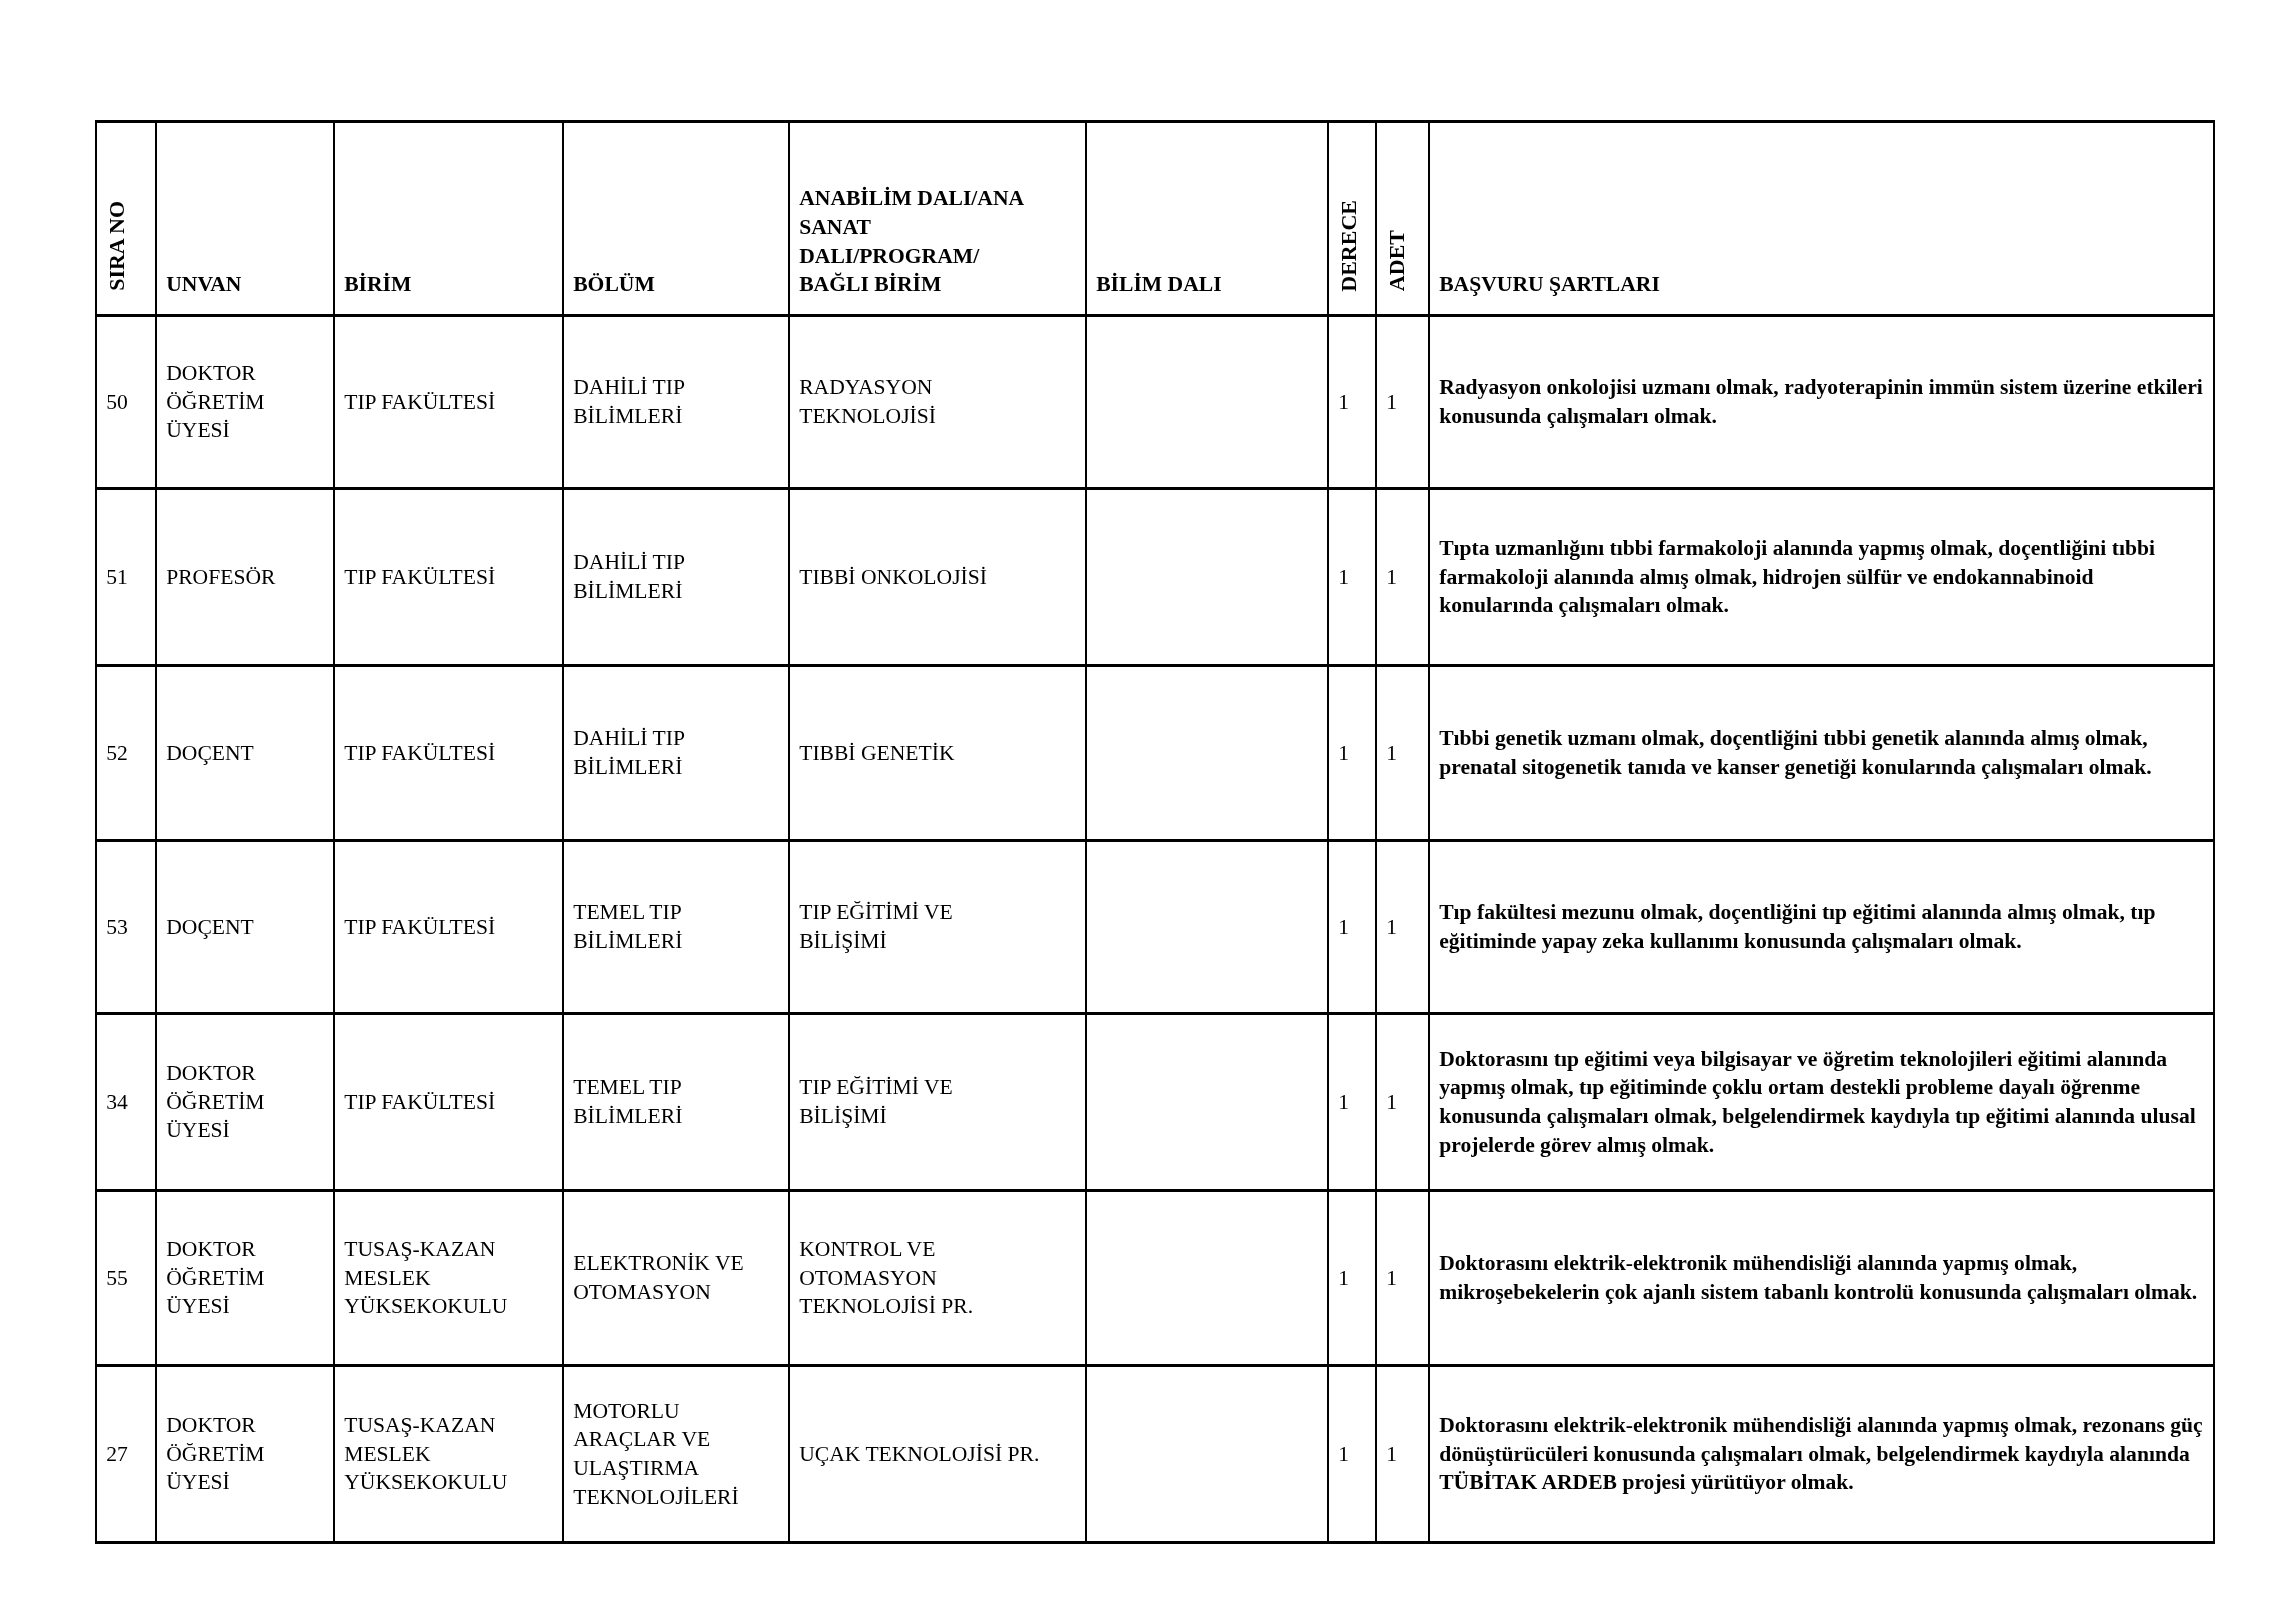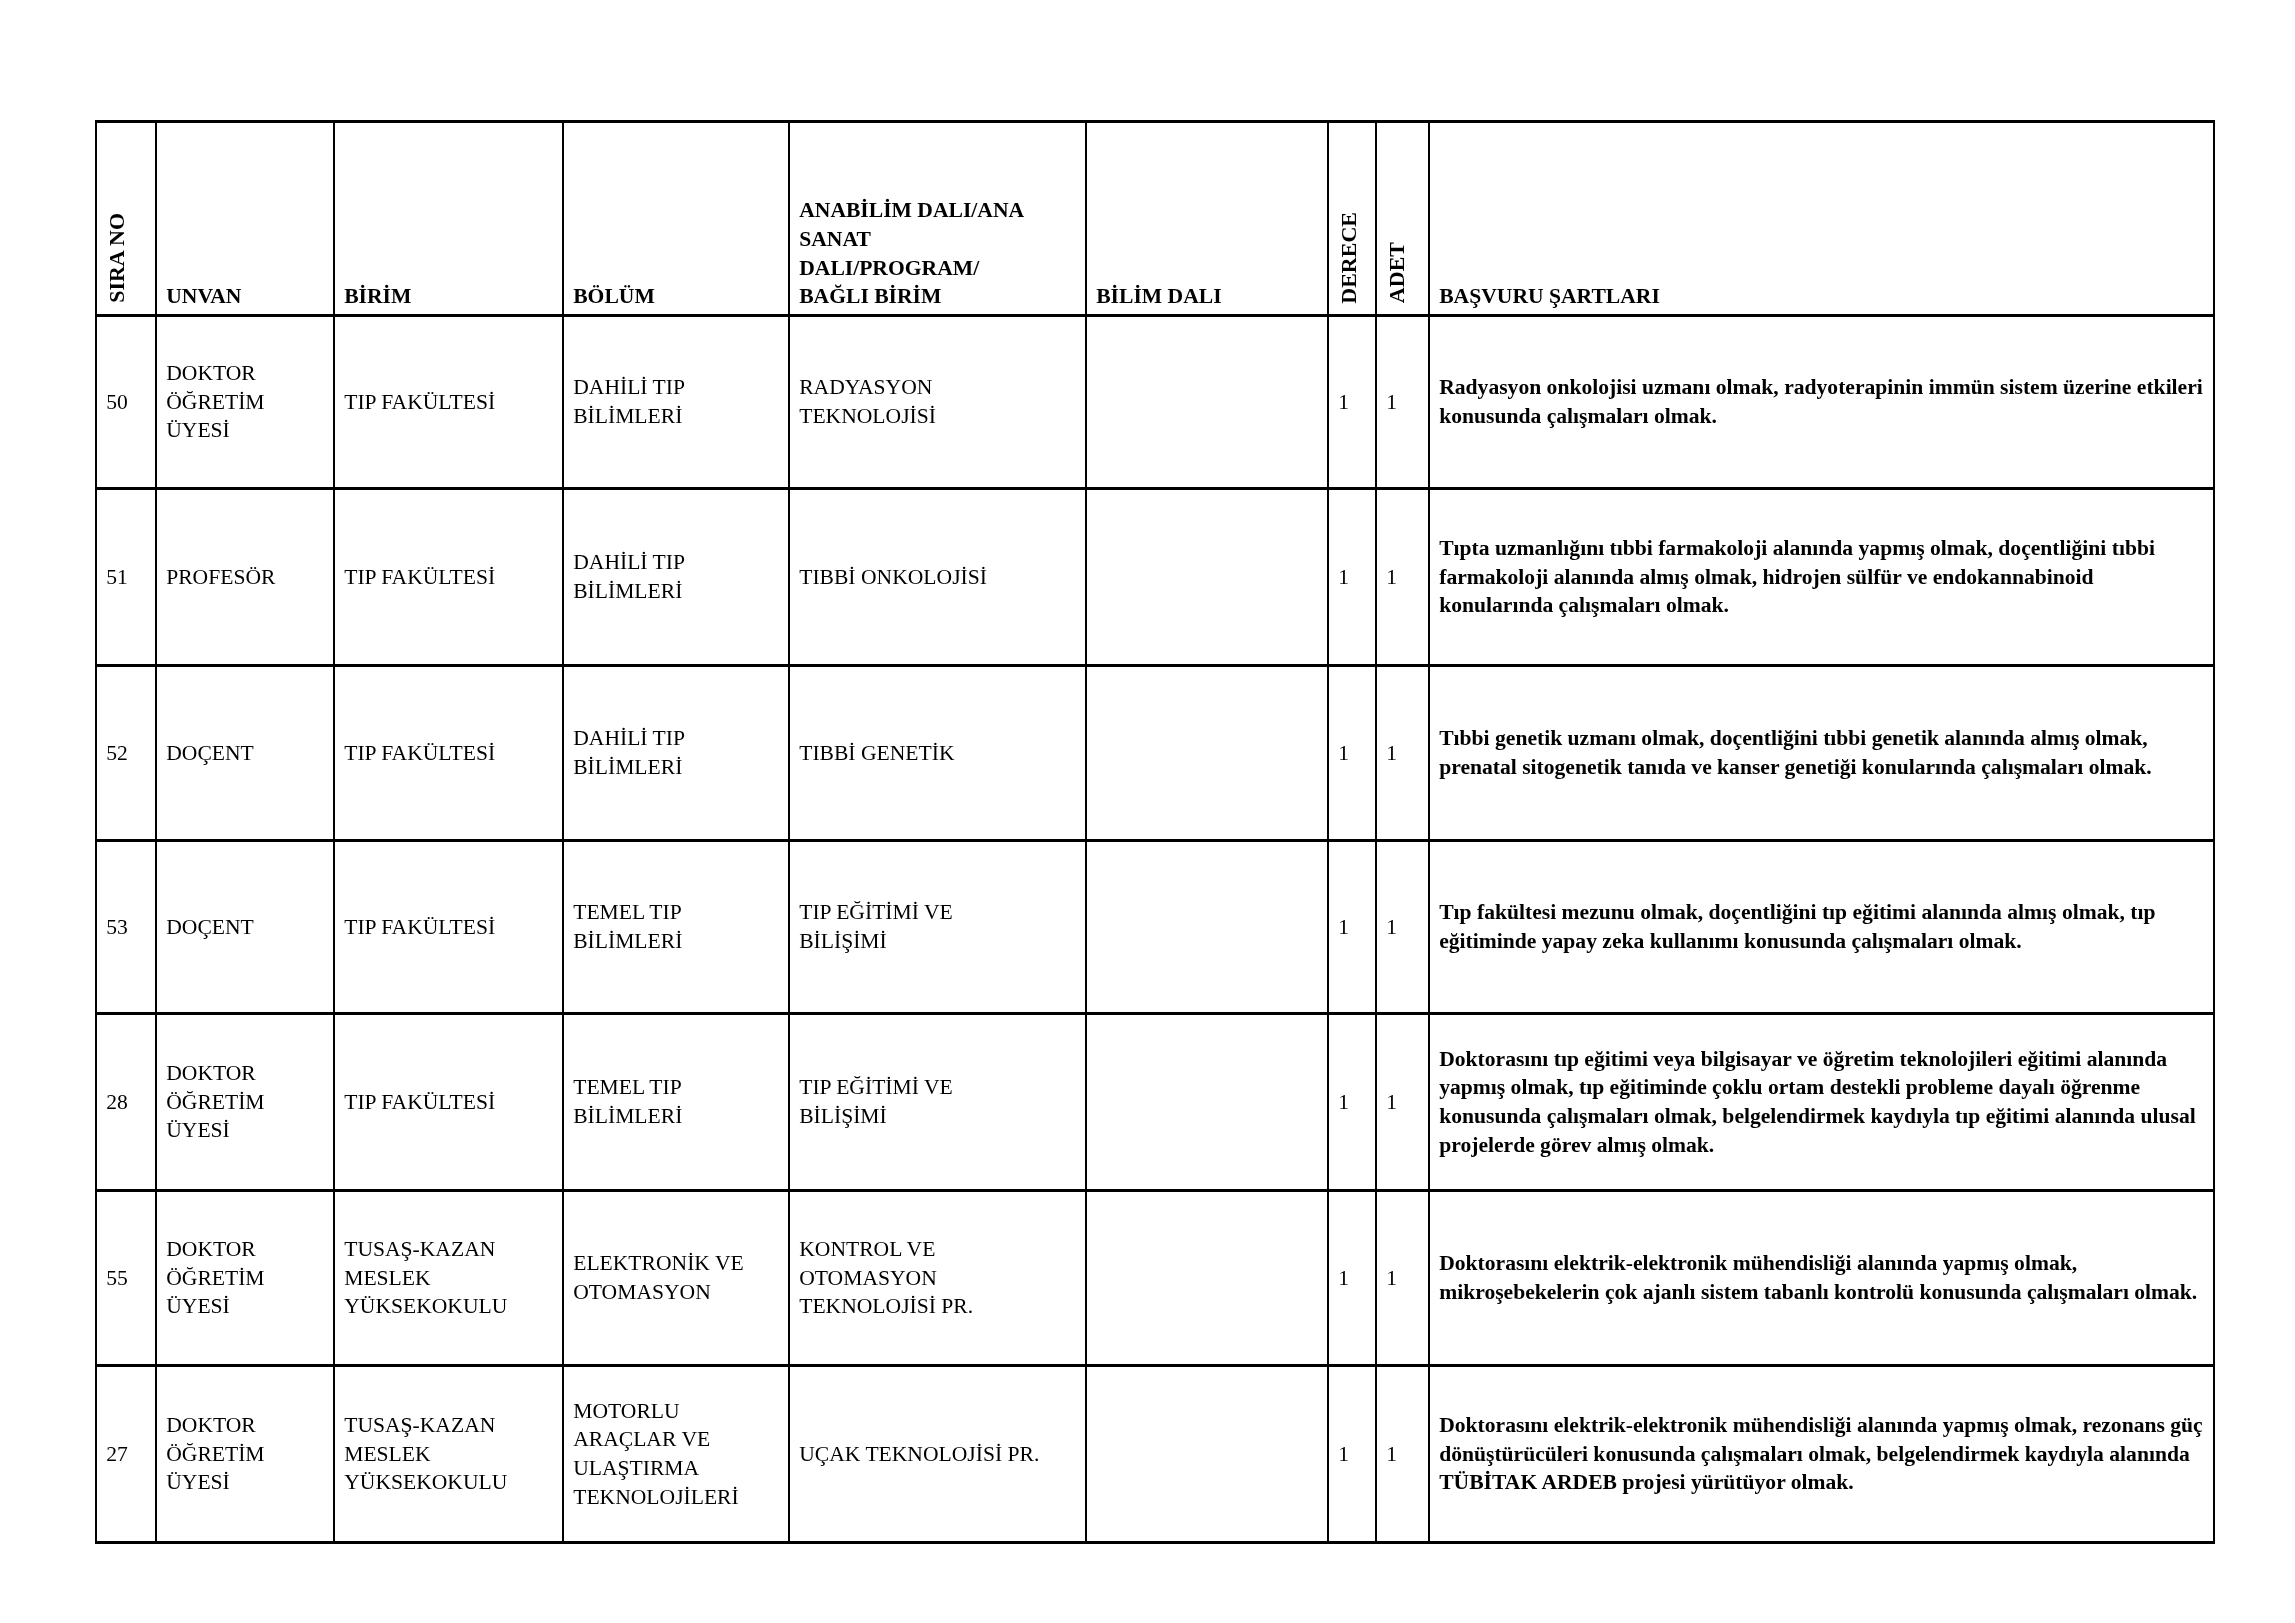--- a/index.html
+++ b/index.html
@@ -35,21 +35,21 @@
     font-size: 21.6px;
     line-height: 1.33;
     vertical-align: middle;
     text-align: left;
     overflow: hidden;
     word-wrap: break-word;
   }
   table.jobs th {
     font-weight: bold;
     vertical-align: bottom;
-    padding-bottom: 3px;
+    padding-bottom: 15px;
   }
   tr.header-row { height: 194px; }
   tr.h265 { height: 173px; }
   tr.h267 { height: 175px; }
   tr.h268 { height: 175px; }
   tr.h270 { height: 177px; }
 
   .prewrap { white-space: pre-line; }
   .num { text-align: center; }
   .vert-cell {
@@ -156,21 +156,21 @@
 BİLİMLERİ</td>
         <td class="prewrap">TIP EĞİTİMİ VE
 BİLİŞİMİ</td>
         <td></td>
         <td class="num">1</td>
         <td class="num">1</td>
         <td class="sartlar">Tıp fakültesi mezunu olmak, doçentliğini tıp eğitimi alanında almış olmak, tıp eğitiminde yapay zeka kullanımı konusunda çalışmaları olmak.</td>
       </tr>
 
       <tr class="h270">
-        <td class="num">28</td>
+        <td class="num">34</td>
         <td class="prewrap">DOKTOR
 ÖĞRETİM
 ÜYESİ</td>
         <td class="prewrap">TIP FAKÜLTESİ</td>
         <td class="prewrap">TEMEL TIP
 BİLİMLERİ</td>
         <td class="prewrap">TIP EĞİTİMİ VE
 BİLİŞİMİ</td>
         <td></td>
         <td class="num">1</td>

